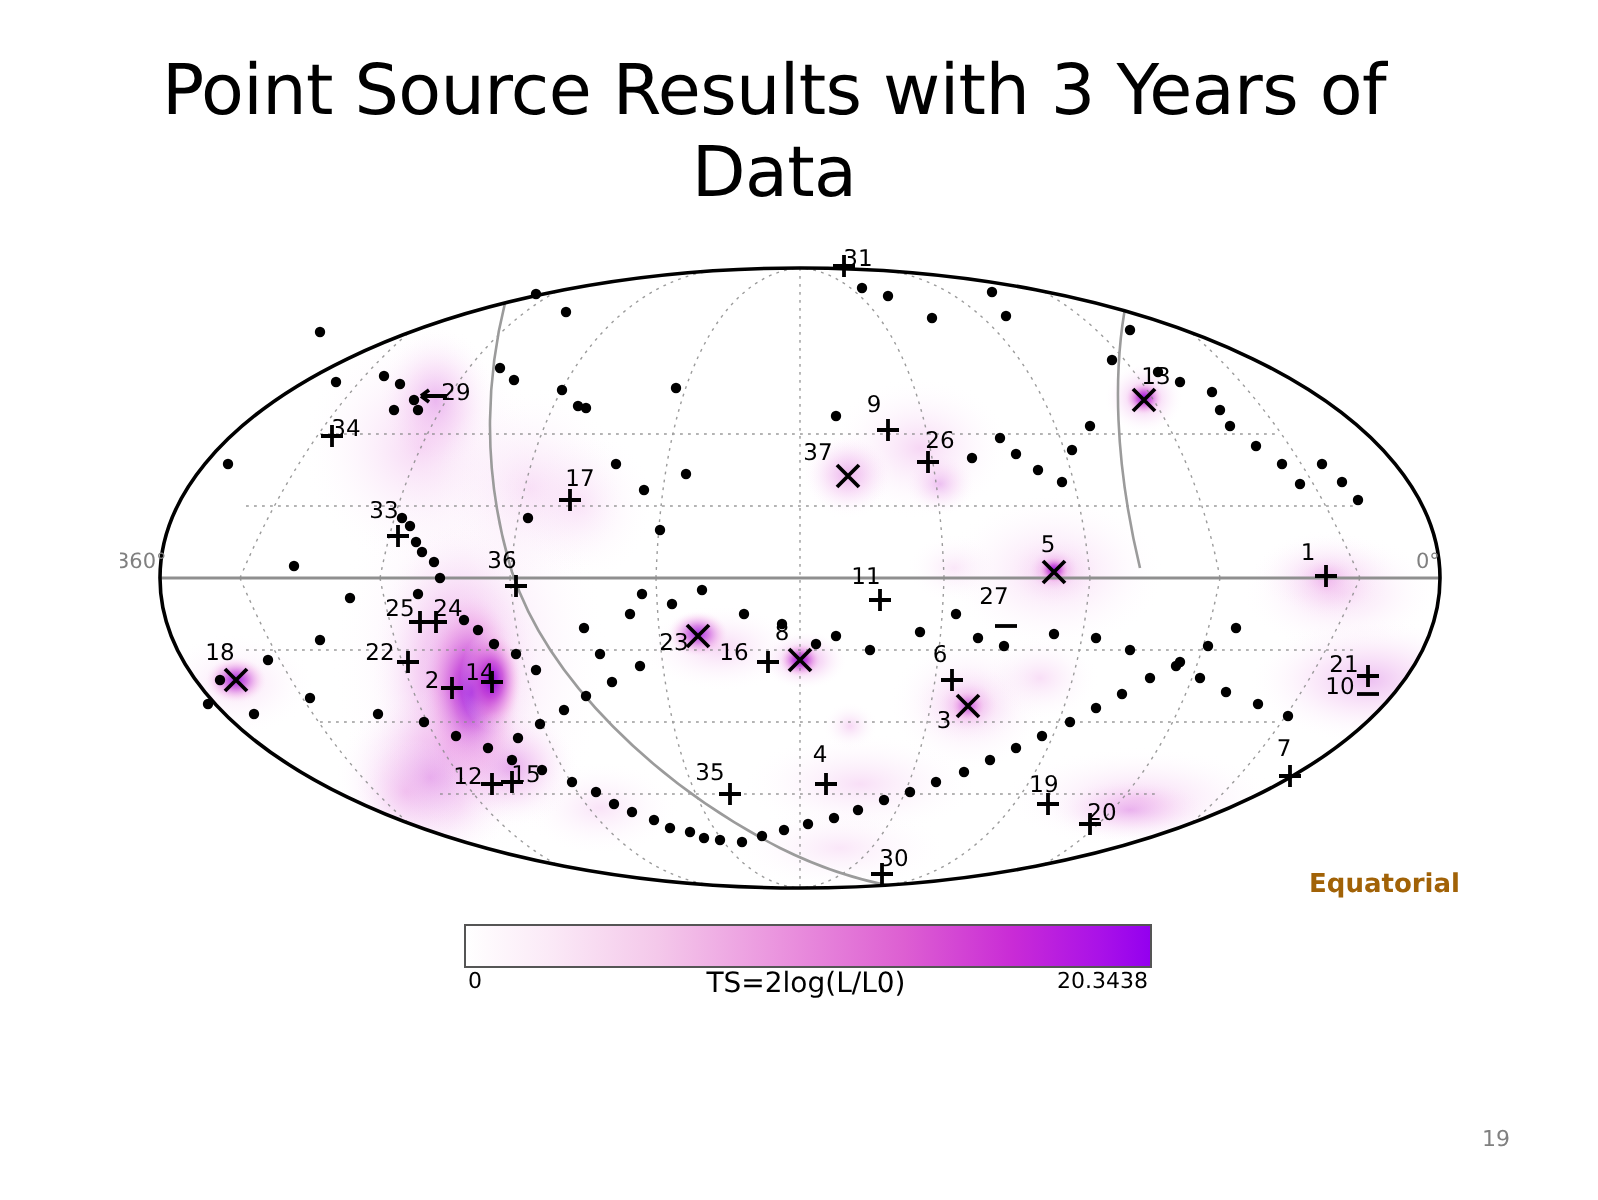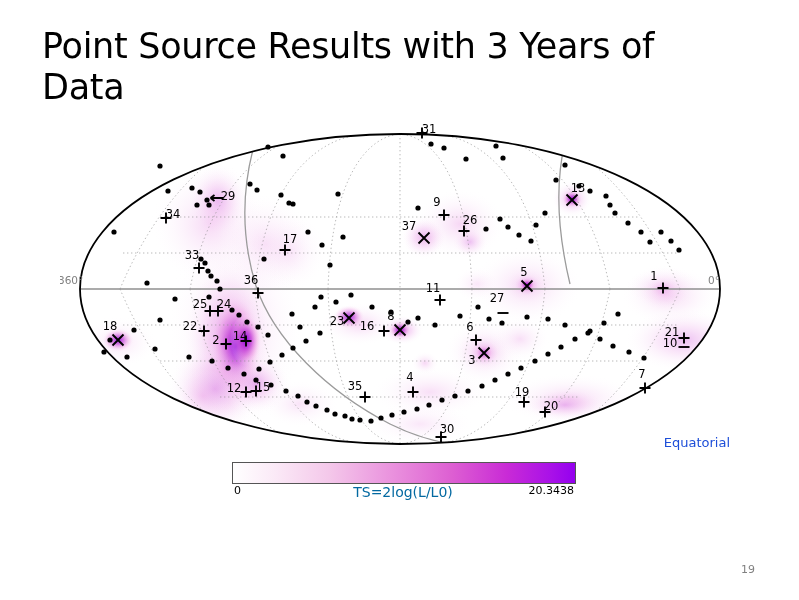--- a/index.html
+++ b/index.html
@@ -7,51 +7,52 @@
        font-family:"DejaVu Sans","Liberation Sans",sans-serif;}
 
   #slide{position:absolute;inset:0;background:#fff;}
 
   
   #title{
     position:absolute;left:42px;top:26px;width:690px;
     font-family:"DejaVu Sans","Liberation Sans",sans-serif;
     font-size:35px;line-height:1.16;color:#000;font-weight:400;
     letter-spacing:-0.3px;
+    text-align:center;
   }
 
   
   #prelim{
     position:absolute;left:92px;top:112px;
     font-size:13.5px;font-weight:bold;color:#d2201a;
     letter-spacing:0.4px;
     font-family:"DejaVu Sans","Liberation Sans",sans-serif;
   }
 
   
   #mapwrap{position:absolute;left:60px;top:124px;width:680px;height:330px;}
   #mapsvg{position:absolute;left:0;top:0;}
 
   #equatorial{
     position:absolute;right:10px;bottom:4px;
-    font-size:13px;font-weight:normal;color:#1d4ed8;
+    font-size:13px;font-weight:bold;color:#a16207;
   }
 
   
   #cbwrap{position:absolute;left:232px;top:462px;width:342px;height:44px;}
   #cbbar{
     position:absolute;left:0;top:0;width:342px;height:20px;
     border:1px solid #555;
     background:linear-gradient(to right,#ffffff 0%,#fbeaf7 12%,#f4c8ea 28%,
                #ea93de 46%,#dd5fd2 64%,#c92bd6 80%,#a911e8 93%,#9400ef 100%);
   }
   #cbmin{position:absolute;left:2px;top:22px;font-size:11px;color:#000;}
   #cbmax{position:absolute;right:0px;top:22px;font-size:11px;color:#000;}
   #cblabel{position:absolute;left:0;right:0;top:22px;text-align:center;
-           font-size:14px;color:#0369a1;}
+           font-size:14px;color:#000000;}
 
   
   #pageno{position:absolute;right:44px;bottom:24px;font-size:11px;color:#808080;}
 
   .srclbl{font-size:11.5px;fill:#000;font-family:"DejaVu Sans","Liberation Sans",sans-serif;}
   .axlbl{font-size:10.5px;fill:#808080;font-family:"DejaVu Sans","Liberation Sans",sans-serif;}
 </style>
 </head>
 <body>
 

